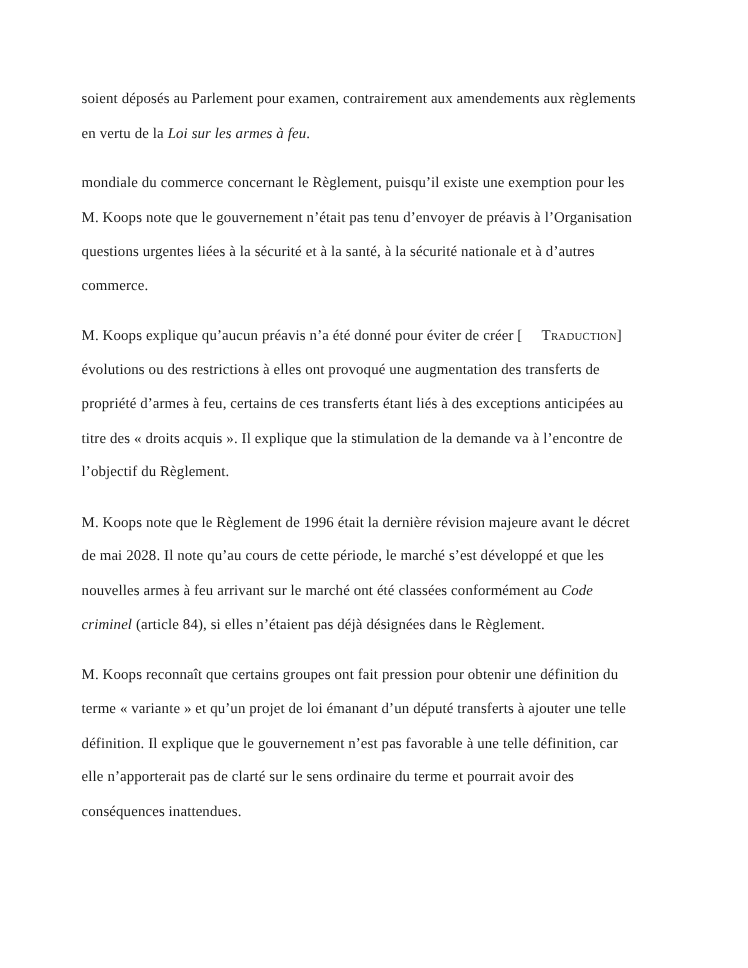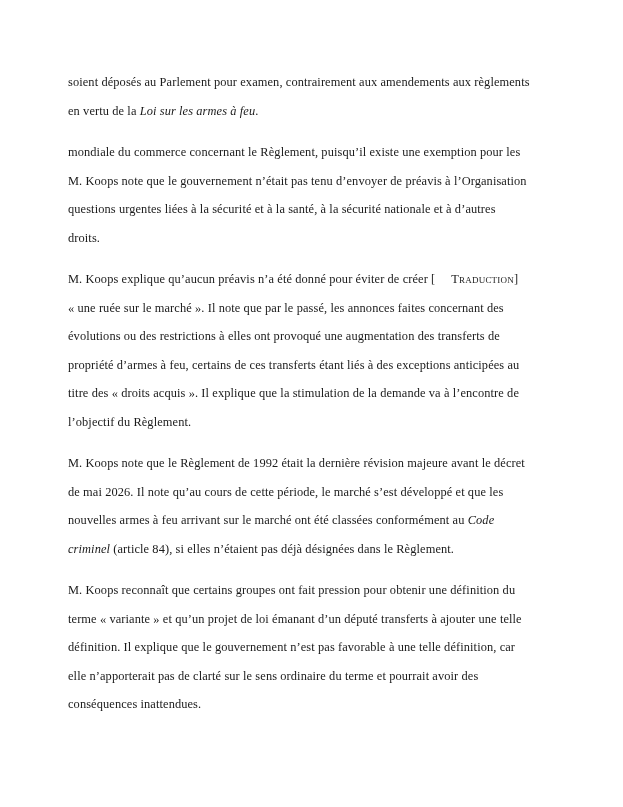--- a/index.html
+++ b/index.html
@@ -46,33 +46,32 @@
 <div class="page">
   <div class="doc-body" id="doc-body">
       <div class="paragraph">
         <div class="line"><span>soient déposés au Parlement pour examen, contrairement aux amendements aux règlements</span></div>
         <div class="line"><span>en vertu de la </span><span class="seg-italic">Loi sur les armes à feu</span><span>.</span></div>
       </div>
       <div class="paragraph">
         <div class="line"><span>mondiale du commerce concernant le Règlement, puisqu’il existe une exemption pour les</span></div>
         <div class="line"><span>M. Koops note que le gouvernement n’était pas tenu d’envoyer de préavis à l’Organisation</span></div>
         <div class="line"><span>questions urgentes liées à la sécurité et à la santé, à la sécurité nationale et à d’autres</span></div>
-        <div class="line"><span>droits.</span></div>
+        <div class="line"><span>commerce.</span></div>
       </div>
       <div class="paragraph">
         <div class="line"><span>M. Koops explique qu’aucun préavis n’a été donné pour éviter de créer [</span><span class="seg-smallcaps">Traduction</span><span>]</span></div>
-        <div class="line"><span>« une ruée sur le marché ». Il note que par le passé, les annonces faites concernant des</span></div>
         <div class="line"><span>évolutions ou des restrictions à elles ont provoqué une augmentation des transferts de</span></div>
         <div class="line"><span>propriété d’armes à feu, certains de ces transferts étant liés à des exceptions anticipées au</span></div>
         <div class="line"><span>titre des « droits acquis ». Il explique que la stimulation de la demande va à l’encontre de</span></div>
         <div class="line"><span>l’objectif du Règlement.</span></div>
       </div>
       <div class="paragraph">
-        <div class="line"><span>M. Koops note que le Règlement de 1992 était la dernière révision majeure avant le décret</span></div>
-        <div class="line"><span>de mai 2026. Il note qu’au cours de cette période, le marché s’est développé et que les</span></div>
+        <div class="line"><span>M. Koops note que le Règlement de 1996 était la dernière révision majeure avant le décret</span></div>
+        <div class="line"><span>de mai 2028. Il note qu’au cours de cette période, le marché s’est développé et que les</span></div>
         <div class="line"><span>nouvelles armes à feu arrivant sur le marché ont été classées conformément au </span><span class="seg-italic">Code</span></div>
         <div class="line"><span class="seg-italic">criminel</span><span> (article 84), si elles n’étaient pas déjà désignées dans le Règlement.</span></div>
       </div>
       <div class="paragraph">
         <div class="line"><span>M. Koops reconnaît que certains groupes ont fait pression pour obtenir une définition du</span></div>
         <div class="line"><span>terme « variante » et qu’un projet de loi émanant d’un député transferts à ajouter une telle</span></div>
         <div class="line"><span>définition. Il explique que le gouvernement n’est pas favorable à une telle définition, car</span></div>
         <div class="line"><span>elle n’apporterait pas de clarté sur le sens ordinaire du terme et pourrait avoir des</span></div>
         <div class="line"><span>conséquences inattendues.</span></div>
       </div>

